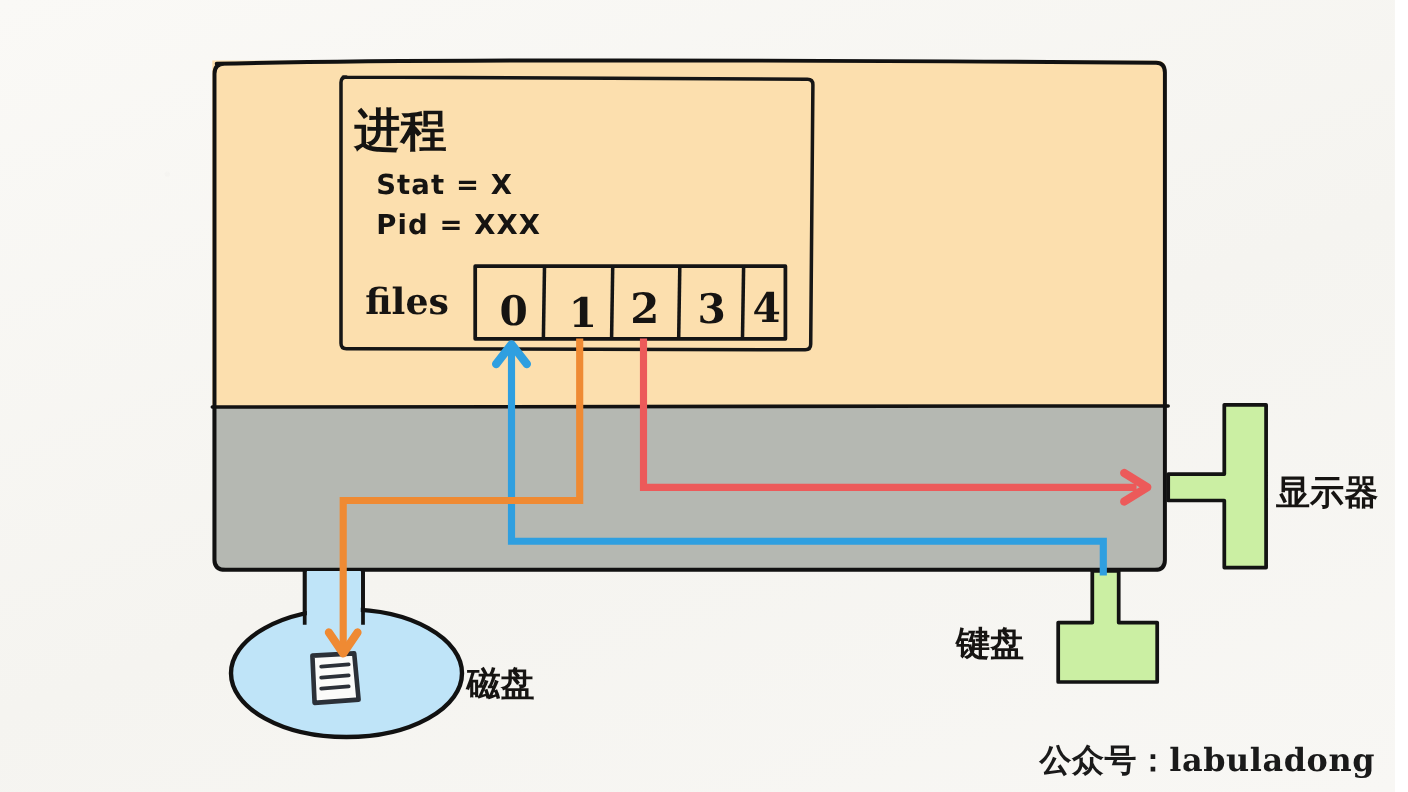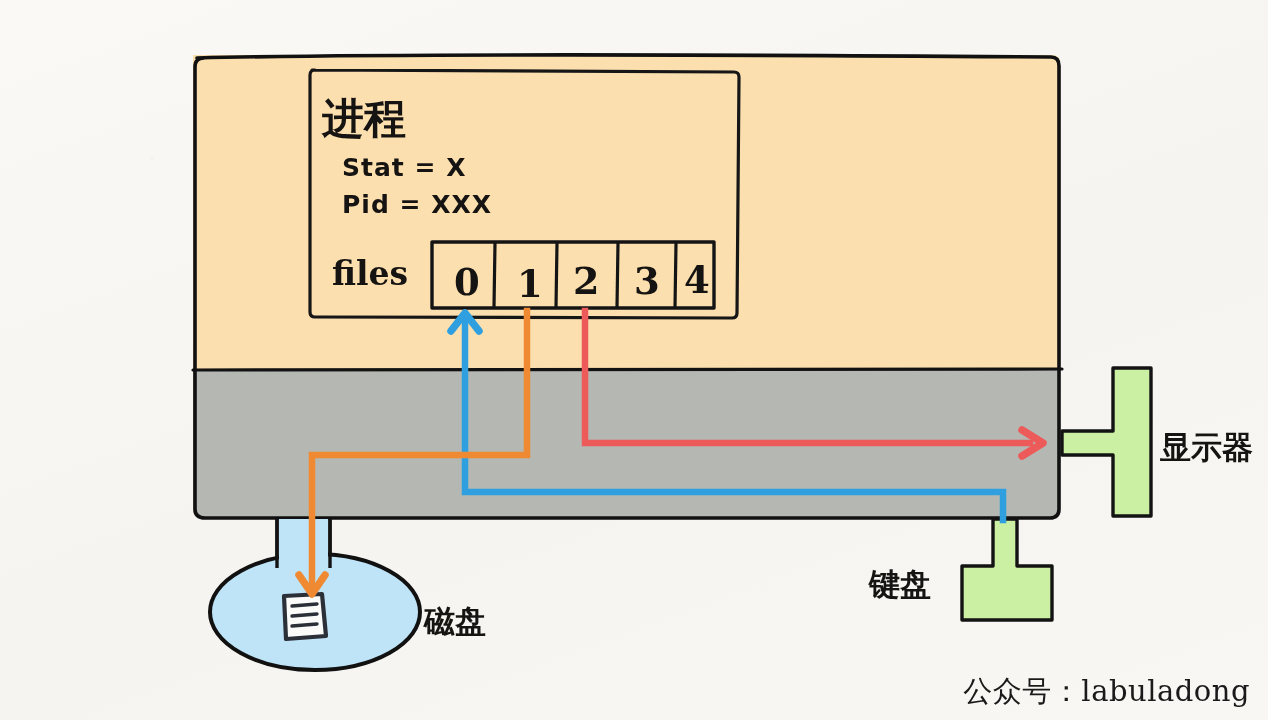--- a/index.html
+++ b/index.html
@@ -35,21 +35,21 @@
   .hand-text {
     font-family: "DejaVu Sans", sans-serif;
     fill: #161412;
   }
   .watermark {
     position: absolute;
     right: 18px;
     bottom: 8px;
     font-family: "DejaVu Serif", serif;
     font-size: 29px;
-    font-weight: 400;
+    font-weight: 700;
     color: #1a1a1a;
     letter-spacing: 0.5px;
     white-space: nowrap;
   }
 </style>
 </head>
 <body>
 
 <div id="canvas">
   <div id="paper-texture"></div>

